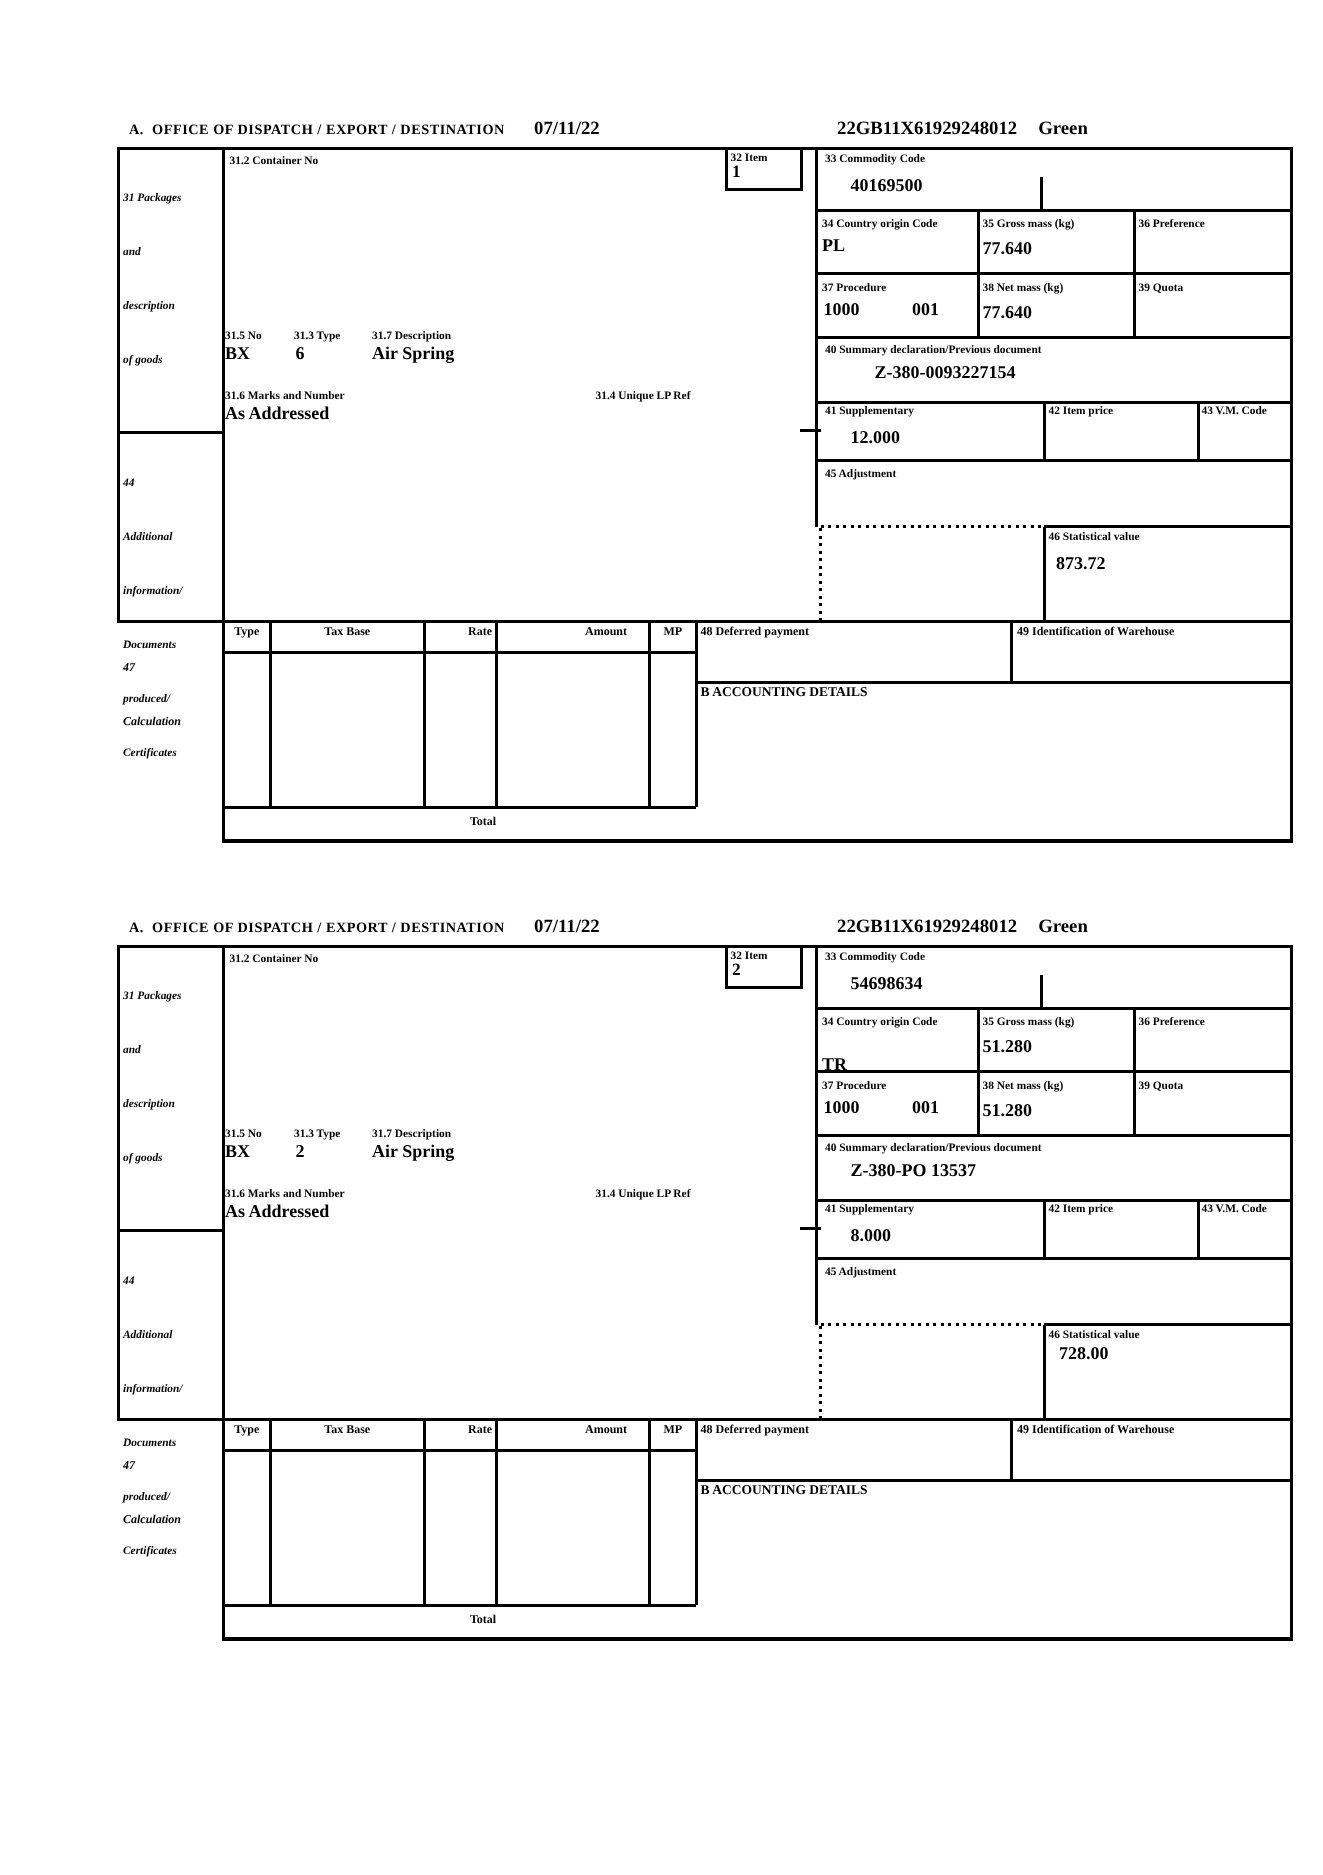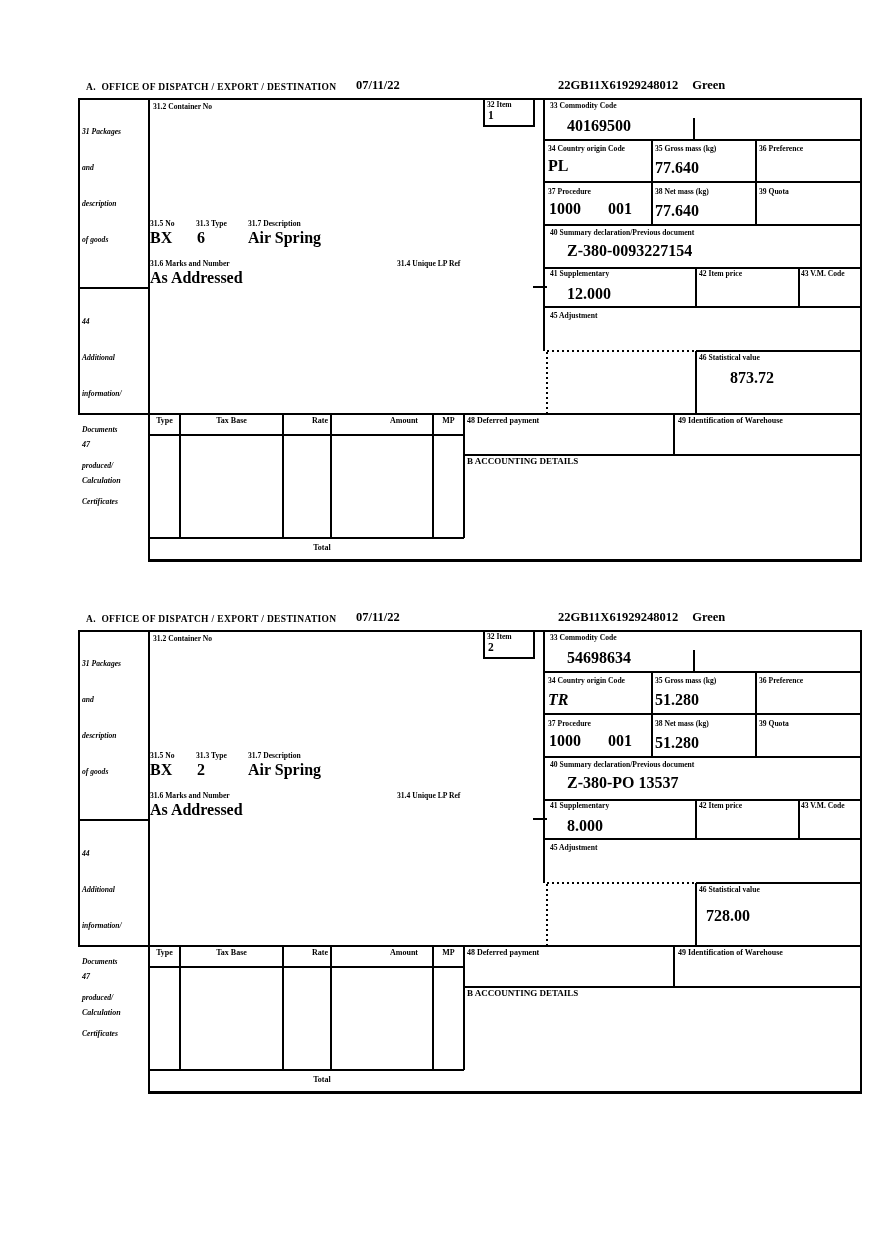--- a/index.html
+++ b/index.html
@@ -9,21 +9,21 @@
     -webkit-font-smoothing:none;
   }
   #page{position:absolute;inset:0;}
   .block{position:absolute;left:78px;width:784px;height:464px;}
   .block.b0{top:98px;}
   .block.b1{top:630px;}
   .grid{position:absolute;left:0;top:0;width:784px;height:464px;}
   .t{position:absolute;white-space:pre;font-weight:bold;line-height:1.1;}
   .lbl{font-size:7.6px;}
   .lbl2{font-size:8px;}
-  .val{font-size:16px;}
+  .val{font-size:12px;}
   .val-sm{font-size:11.5px;}
   .hdr-office{left:8px;top:-16px;font-size:9.5px;letter-spacing:.35px;}
   .hdr-date{left:278px;top:-19px;font-size:12.5px;}
   .hdr-mrn{left:480px;top:-19px;font-size:12.5px;}
   .hdr-mrn .routing{margin-left:14px;}
   .stack{line-height:12px;font-style:italic;}
   .ctr{text-align:center;}
   .rt{text-align:right;}
 </style>
 </head>
@@ -110,31 +110,31 @@
     <div class="t lbl" style="left:170px;top:122px;">31.7 Description</div>
     <div class="t val" style="left:72px;top:131px;">BX</div>
     <div class="t val" style="left:119px;top:131px;">6</div>
     <div class="t val" style="left:170px;top:131px;">Air Spring</div>
 
     <div class="t lbl" style="left:72px;top:162px;">31.6 Marks and Number</div>
     <div class="t lbl" style="left:319px;top:162px;">31.4 Unique LP Ref</div>
     <div class="t val" style="left:72px;top:171px;">As Addressed</div>
 
     <div class="t lbl" style="left:472px;top:131px;">40 Summary declaration/Previous document</div>
-    <div class="t val" style="left:489px;top:144px;">Z-380-0093227154</div>
+    <div class="t val" style="left:505px;top:144px;">Z-380-0093227154</div>
 
     <div class="t lbl" style="left:472px;top:172px;">41 Supplementary</div>
     <div class="t val" style="left:489px;top:187px;">12.000</div>
     <div class="t lbl" style="left:621px;top:172px;">42 Item price</div>
     <div class="t lbl" style="left:723px;top:172px;">43 V.M. Code</div>
 
     <div class="t lbl" style="left:472px;top:214px;">45 Adjustment</div>
 
     <div class="t lbl" style="left:621px;top:256px;">46 Statistical value</div>
-    <div class="t val" style="left:652px;top:271px;">873.72</div>
+    <div class="t val" style="left:626px;top:271px;">873.72</div>
 
     <div class="t lbl stack" style="left:4px;top:194px;">
       <div>44</div>
       <div>Additional</div>
       <div>information/</div>
       <div>Documents</div>
       <div>produced/</div>
       <div>Certificates</div>
     </div>
 
@@ -213,21 +213,21 @@
 
     <div class="t lbl" style="left:75px;top:5px;">31.2 Container No</div>
 
     <div class="t lbl" style="left:409px;top:3px;">32 Item</div>
     <div class="t val-sm" style="left:410px;top:11px;">2</div>
 
     <div class="t lbl" style="left:472px;top:4px;">33 Commodity Code</div>
     <div class="t val" style="left:489px;top:19px;">54698634</div>
 
     <div class="t lbl" style="left:470px;top:47px;">34 Country origin Code</div>
-    <div class="t val" style="left:470px;top:61px;font-style:italic;">TR</div>
+    <div class="t val" style="left:470px;top:73px;">TR</div>
     <div class="t lbl" style="left:577px;top:47px;">35 Gross mass (kg)</div>
     <div class="t val" style="left:577px;top:61px;">51.280</div>
     <div class="t lbl" style="left:681px;top:47px;">36 Preference</div>
 
     <div class="t lbl" style="left:470px;top:90px;">37 Procedure</div>
     <div class="t val" style="left:471px;top:102px;">1000</div>
     <div class="t val" style="left:530px;top:102px;">001</div>
     <div class="t lbl" style="left:577px;top:90px;">38 Net mass (kg)</div>
     <div class="t val" style="left:577px;top:104px;">51.280</div>
     <div class="t lbl" style="left:681px;top:90px;">39 Quota</div>
@@ -247,21 +247,21 @@
     <div class="t val" style="left:489px;top:144px;">Z-380-PO 13537</div>
 
     <div class="t lbl" style="left:472px;top:172px;">41 Supplementary</div>
     <div class="t val" style="left:489px;top:187px;">8.000</div>
     <div class="t lbl" style="left:621px;top:172px;">42 Item price</div>
     <div class="t lbl" style="left:723px;top:172px;">43 V.M. Code</div>
 
     <div class="t lbl" style="left:472px;top:214px;">45 Adjustment</div>
 
     <div class="t lbl" style="left:621px;top:256px;">46 Statistical value</div>
-    <div class="t val" style="left:628px;top:277px;">728.00</div>
+    <div class="t val" style="left:628px;top:266px;">728.00</div>
 
     <div class="t lbl stack" style="left:4px;top:194px;">
       <div>44</div>
       <div>Additional</div>
       <div>information/</div>
       <div>Documents</div>
       <div>produced/</div>
       <div>Certificates</div>
     </div>
 

